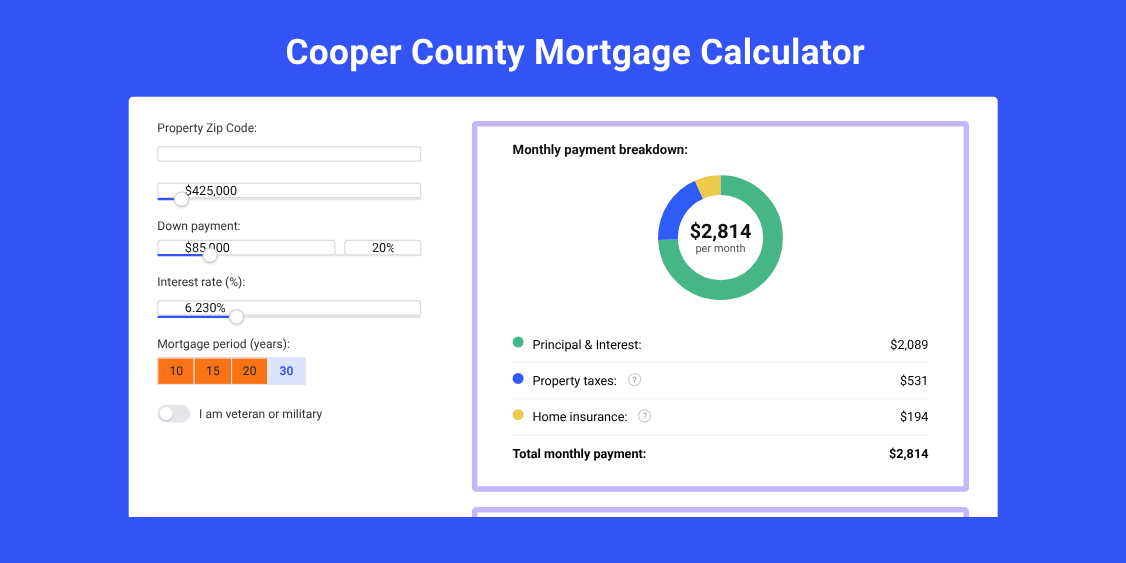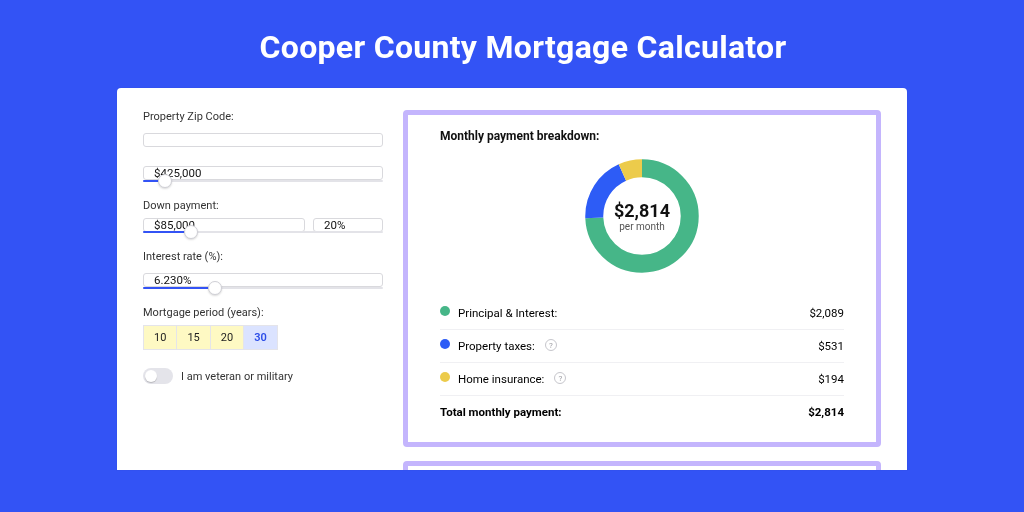--- a/index.html
+++ b/index.html
@@ -1,32 +1,32 @@
 <!DOCTYPE html>
 <html><head>
 <meta charset="utf-8">
 <style>
   *{box-sizing:border-box;margin:0;padding:0;font-family:-apple-system,BlinkMacSystemFont,"Segoe UI",Roboto,Helvetica,Arial,sans-serif;}
   body{width:1024px;height:512px;overflow:hidden;background:#3353f5;}
   .page-title{color:#fff;text-align:center;font-size:32px;font-weight:700;padding:28px 0 22px;letter-spacing:.3px;margin-left:22px;}
-  .card{background:#fff;width:790px;margin:0 auto;border-radius:4px 4px 0 0;padding:22px 26px 0;display:flex;gap:20px;height:382px;overflow:hidden;box-shadow:0 0 0 1px rgba(0,0,0,.02);}
+  .card{background:#fff;width:790px;margin:0 auto;border-radius:4px 4px 0 0;padding:22px 26px 0;display:flex;gap:46px;height:382px;overflow:hidden;box-shadow:0 0 0 1px rgba(0,0,0,.02);}
   .left{width:240px;flex:0 0 240px;}
   .field{margin-bottom:14px;position:relative;}
   .label{font-size:11px;color:#333;margin-bottom:6px;display:block;}
-  .input{width:100%;height:14px;border:1px solid #d9d9dd;border-radius:3px;padding:0 10px;font-size:11.5px;color:#111;}
+  .input{width:100%;height:14px;border:1px solid #d9d9dd;border-radius:3px;padding:0 24px;font-size:11.5px;color:#111;}
   .input::placeholder{color:#999;}
   .row{display:flex;gap:8px;}
   .row .input:first-child{flex:1;}
   .row .input.pct{width:70px;flex:0 0 70px;}
   .slider-wrap{position:relative;height:4px;margin-top:0;}
   .slider-track{height:2px;background:#e3e3e8;border-radius:2px;position:relative;top:-1px;}
   .slider-fill{position:absolute;left:0;top:-1px;height:2px;background:#3353f5;border-radius:2px;}
   .slider-thumb{position:absolute;top:-7px;width:14px;height:14px;border-radius:50%;background:#fff;border:1px solid #d0d0d6;box-shadow:0 1px 2px rgba(0,0,0,.15);}
   .periods{display:flex;gap:0;margin-top:4px;}
-  .period-btn{font-size:11px;padding:5px 10px;border:1px solid #e4e4ea;border-right:none;background:#fef9c3;color:#222;cursor:pointer;}
+  .period-btn{font-size:11px;padding:5px 10px;border:1px solid #e4e4ea;border-right:none;background:#f97316;color:#222;cursor:pointer;}
   .period-btn:last-child{border-right:1px solid #e4e4ea;}
   .period-btn.active{background:#dbe3ff;color:#2c4de8;font-weight:600;}
   .toggle-row{display:flex;align-items:center;gap:8px;margin-top:18px;}
   .toggle{width:30px;height:16px;border-radius:10px;background:#e4e4ea;position:relative;cursor:pointer;}
   .toggle-knob{position:absolute;width:12px;height:12px;border-radius:50%;background:#fff;top:2px;left:2px;box-shadow:0 1px 1px rgba(0,0,0,.2);}
   .toggle-label{font-size:11px;color:#333;text-align:center;}
   .right{flex:1;}
   .section{border:5px solid #c4b5fd;border-radius:4px;padding:14px 32px;margin-bottom:14px;}
   .sec-title{font-size:12px;font-weight:700;color:#111;margin-bottom:10px;}
   .donut-wrap{display:flex;justify-content:center;margin:6px 0 18px;}

